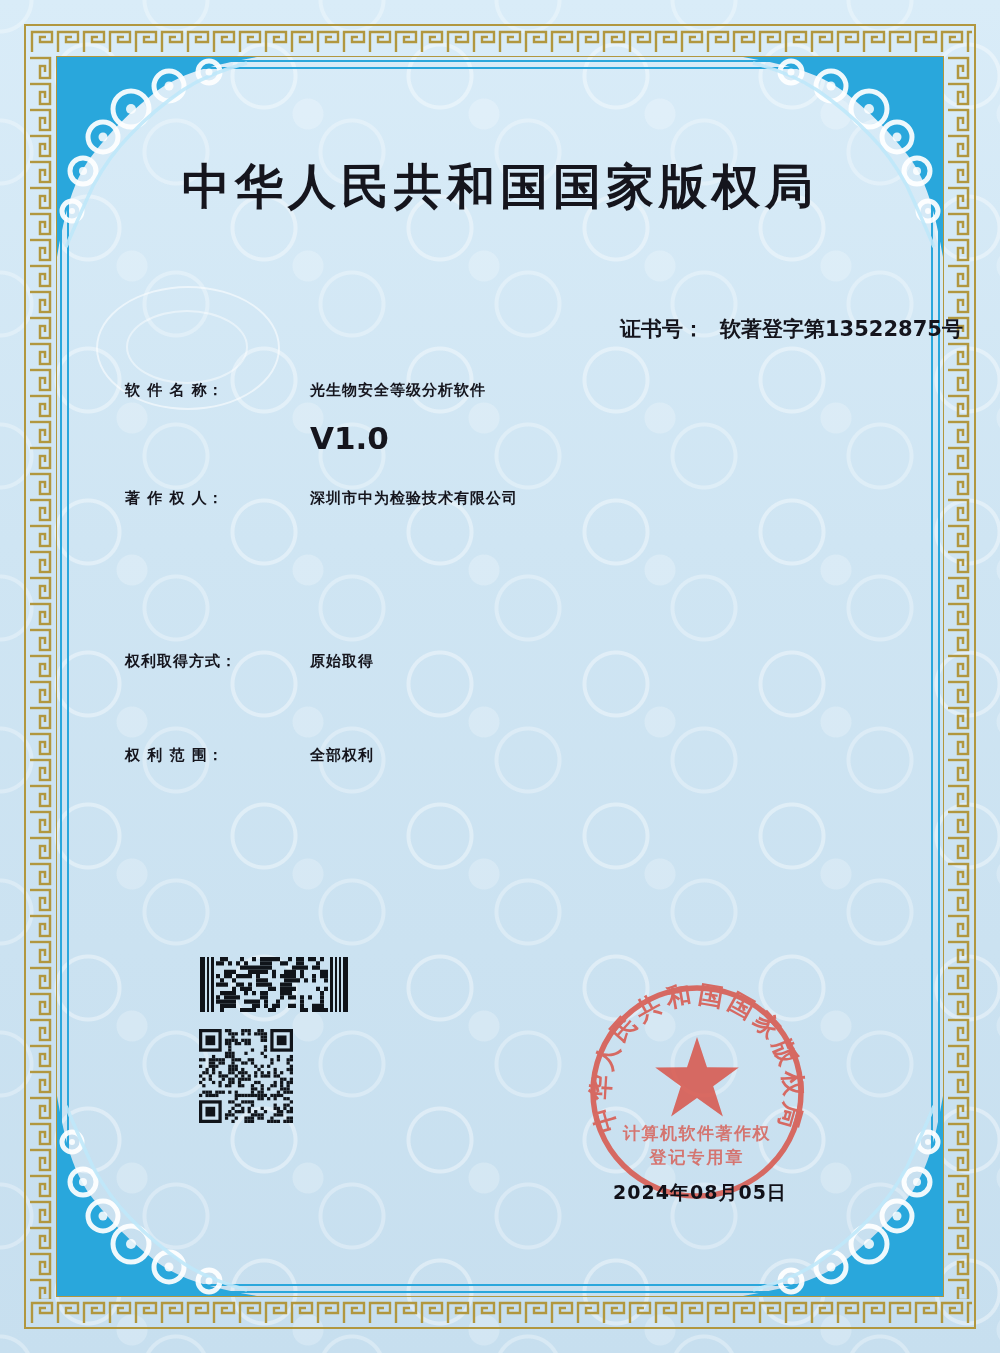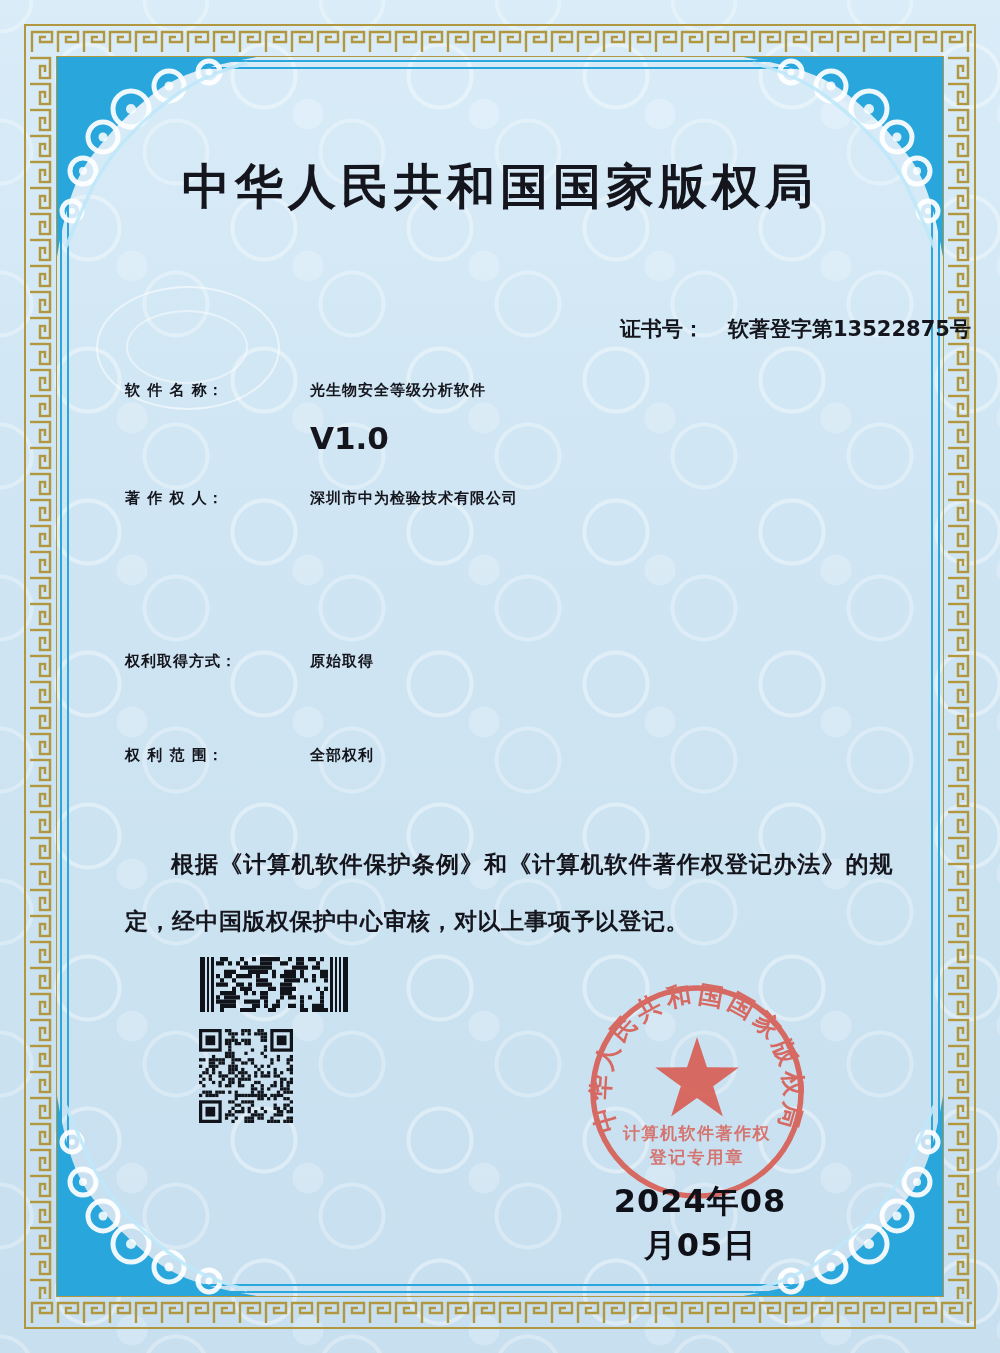--- a/index.html
+++ b/index.html
@@ -40,34 +40,34 @@
   .big-wm::after{content:"";position:absolute;left:28px;top:22px;width:118px;height:70px;border:2px solid rgba(255,255,255,.45);border-radius:50%;}
   
   .ink{color:#15151d;}
   .title{
     position:absolute;left:0;width:1000px;text-align:center;
     font-family:"DejaVu Serif","Liberation Serif",serif;
     font-weight:700;font-size:48px;letter-spacing:5px;color:#15151d;
   }
   .title.l1{top:155px;}
   .title.l2{top:229px;}
-  .certno{position:absolute;left:620px;top:315px;font-size:21px;font-weight:700;display:flex;gap:24px;}
+  .certno{position:absolute;left:620px;top:315px;font-size:21px;font-weight:700;display:flex;gap:16px;}
   .frow{position:absolute;left:125px;display:flex;font-size:15px;font-weight:700;}
   .f-label{white-space:pre;width:185px;letter-spacing:1px;}
   .f-value{position:absolute;left:185px;white-space:pre;letter-spacing:1px;}
   .version{position:absolute;left:310px;top:420px;font-size:31px;font-weight:700;}
   .statement{
     position:absolute;left:125px;top:836px;width:768px;
     font-size:23px;font-weight:700;line-height:57px;letter-spacing:.5px;
     text-indent:2em;text-align:justify;color:#15151d;
   }
   .barcode{position:absolute;left:200px;top:957px;width:148px;height:55px;line-height:0;}
   .qrcode{position:absolute;left:199px;top:1029px;width:94px;height:94px;line-height:0;}
   .seal{position:absolute;left:582px;top:977px;width:230px;height:230px;opacity:.82;line-height:0;}
-  .issue-date{position:absolute;left:600px;top:1180px;width:200px;text-align:center;font-size:32px;font-weight:700;letter-spacing:1px;color:#101018;}
+  .issue-date{position:absolute;left:600px;top:1180px;width:200px;text-align:center;font-size:19px;font-weight:700;letter-spacing:1px;color:#101018;}
 </style>
 </head>
 <body>
 
 <div class="page">
 
   <div class="gold-outer"></div>
   <div class="mstrip top">
     <svg width="944" height="26">
         <defs>
@@ -216,21 +216,20 @@
     <span class="f-label">著 作 权 人：</span>
     <span class="f-value">深圳市中为检验技术有限公司</span>
   </div>
 
   <div class="frow ink" style="top:746px;">
     <span class="f-label">权 利 范 围：</span>
     <span class="f-value">全部权利</span>
   </div>
 
 
-  <div class="statement">根据《计算机软件保护条例》和《计算机软件著作权登记办法》的规定，经中国版权保护中心审核，对以上事项予以登记。</div>
 
   <div class="barcode">
     <svg id="barcode-svg" width="148" height="55" viewBox="0 0 148 55">
         <rect x="0" y="0" width="5" height="55" fill="#10141a"></rect>
         <rect x="7" y="0" width="2" height="55" fill="#10141a"></rect>
         <rect x="11" y="0" width="3" height="55" fill="#10141a"></rect>
         <rect x="16" y="4.25" width="4" height="4.25" fill="#10141a"></rect>
         <rect x="16" y="17" width="4" height="4.25" fill="#10141a"></rect>
         <rect x="16" y="25.5" width="4" height="4.25" fill="#10141a"></rect>
         <rect x="16" y="38.25" width="4" height="4.25" fill="#10141a"></rect>

